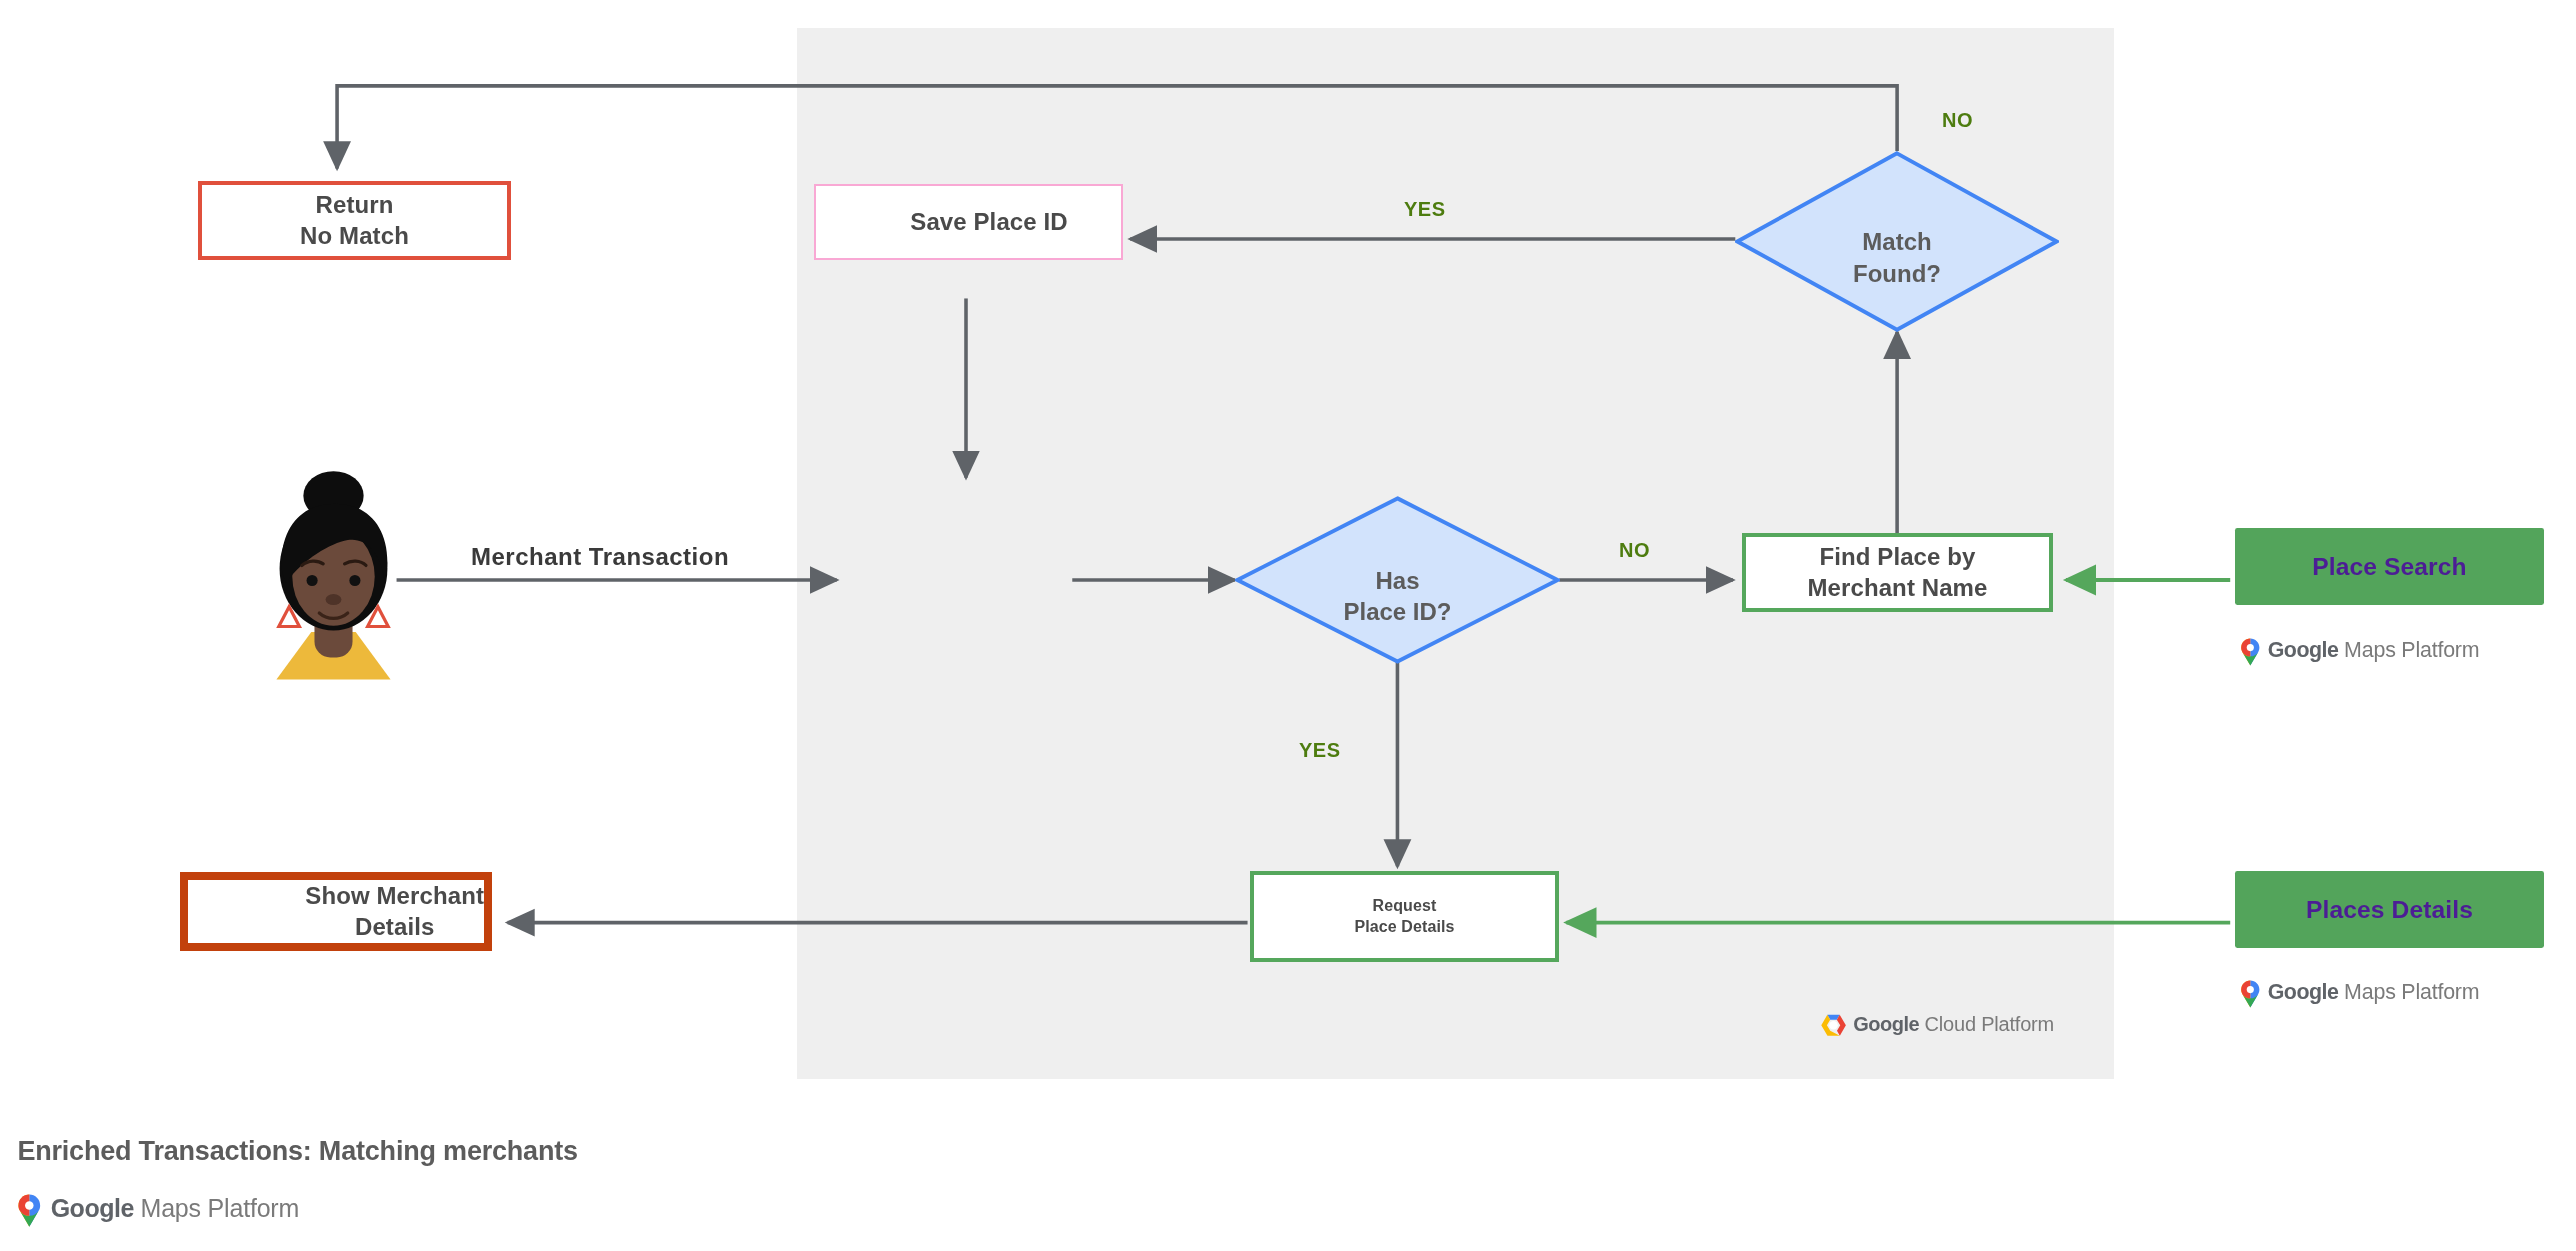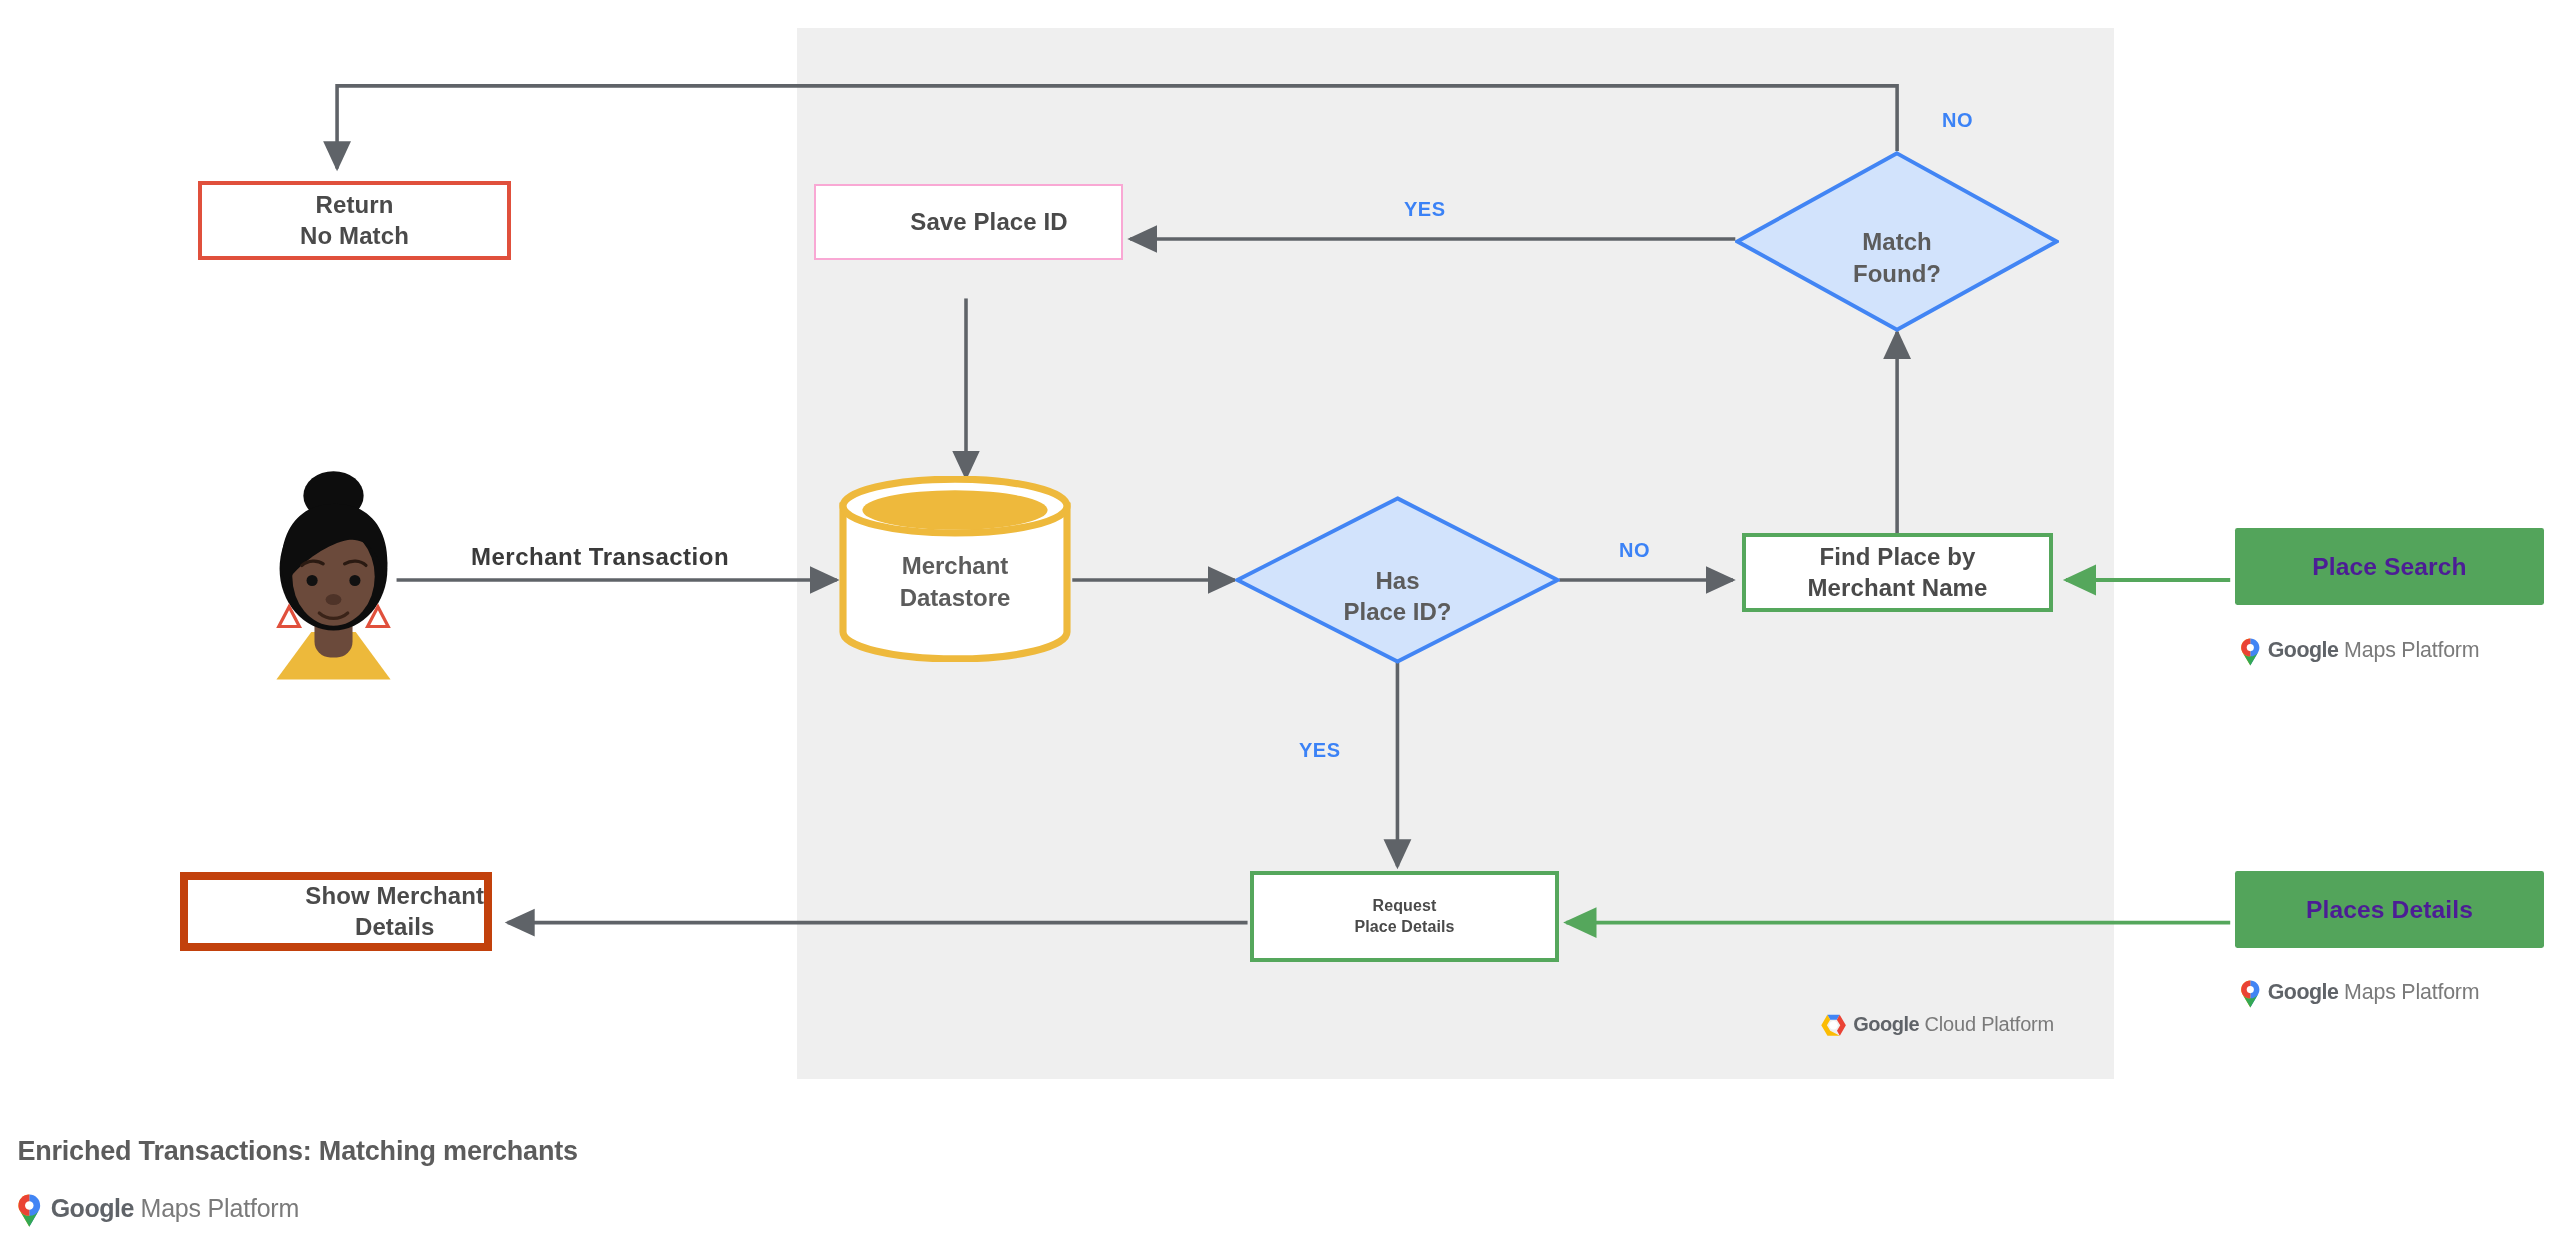--- a/index.html
+++ b/index.html
@@ -100,21 +100,21 @@
     text-align: center;
     color: #5c5c5c;
     font-weight: bold;
     font-size: 24px;
     line-height: 1.3;
   }
 
   
   .edge-label {
     position: absolute;
-    color: #3b82f6;
+    color: #4d7c0f;
     font-weight: bold;
     font-size: 20px;
     letter-spacing: 0.5px;
     white-space: nowrap;
   }
   .edge-label.big {
     font-size: 24px;
     color: #3a3a3a;
   }
 
@@ -218,31 +218,20 @@
       <polygon points="204,3 405,114 204,225 3,114" fill="#d2e3fc" stroke="#4285f4" stroke-width="5"></polygon>
     </svg>
     <div class="dlabel">
       <div>
         <div>Match</div>
         <div>Found?</div>
       </div>
     </div>
   </div>
 
-  <div class="cylinder" style="left:837px; top:476px; width:236px; height:186px;">
-    <svg width="236" height="186" viewBox="0 0 297 235" xmlns="http://www.w3.org/2000/svg">
-      <path d="M7,38 L7,197 A141,34 0 0 0 290,197 L290,38 Z" fill="#ffffff" stroke="#eeb93c" stroke-width="9"></path>
-      <ellipse cx="148.5" cy="38" rx="141.5" ry="34" fill="#ffffff" stroke="#eeb93c" stroke-width="9"></ellipse>
-      <ellipse cx="148.5" cy="43" rx="117" ry="25" fill="#eeb93c"></ellipse>
-    </svg>
-    <div class="clabel">
-      <div>Merchant</div>
-      <div>Datastore</div>
-    </div>
-  </div>
 
   <div class="diamond" style="left:1235px; top:496px; width:325px; height:168px;">
     <svg width="325" height="168" viewBox="0 0 410 212" xmlns="http://www.w3.org/2000/svg">
       <polygon points="205,3 407,106 205,209 3,106" fill="#d2e3fc" stroke="#4285f4" stroke-width="5"></polygon>
     </svg>
     <div class="dlabel">
       <div>
         <div>Has</div>
         <div>Place ID?</div>
       </div>

